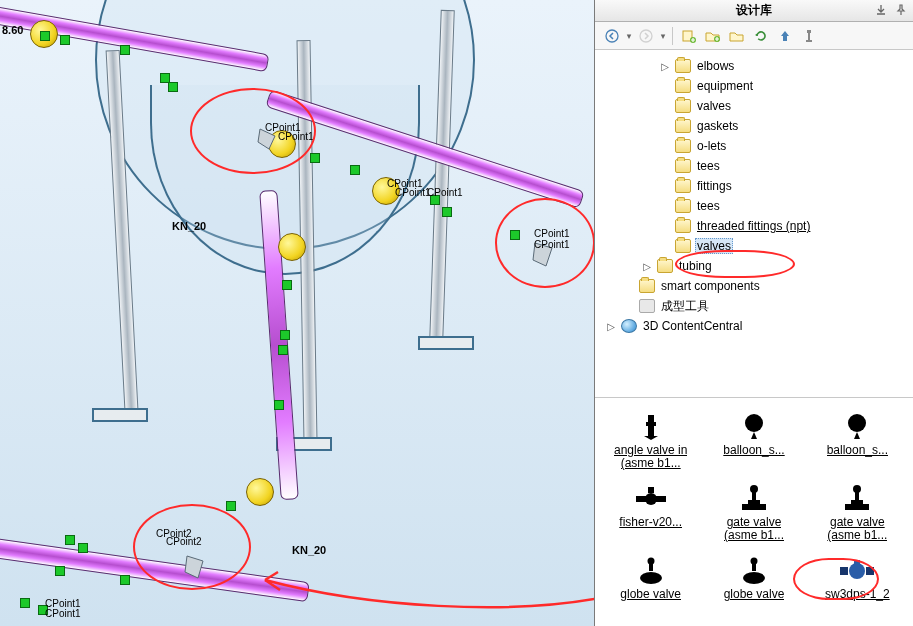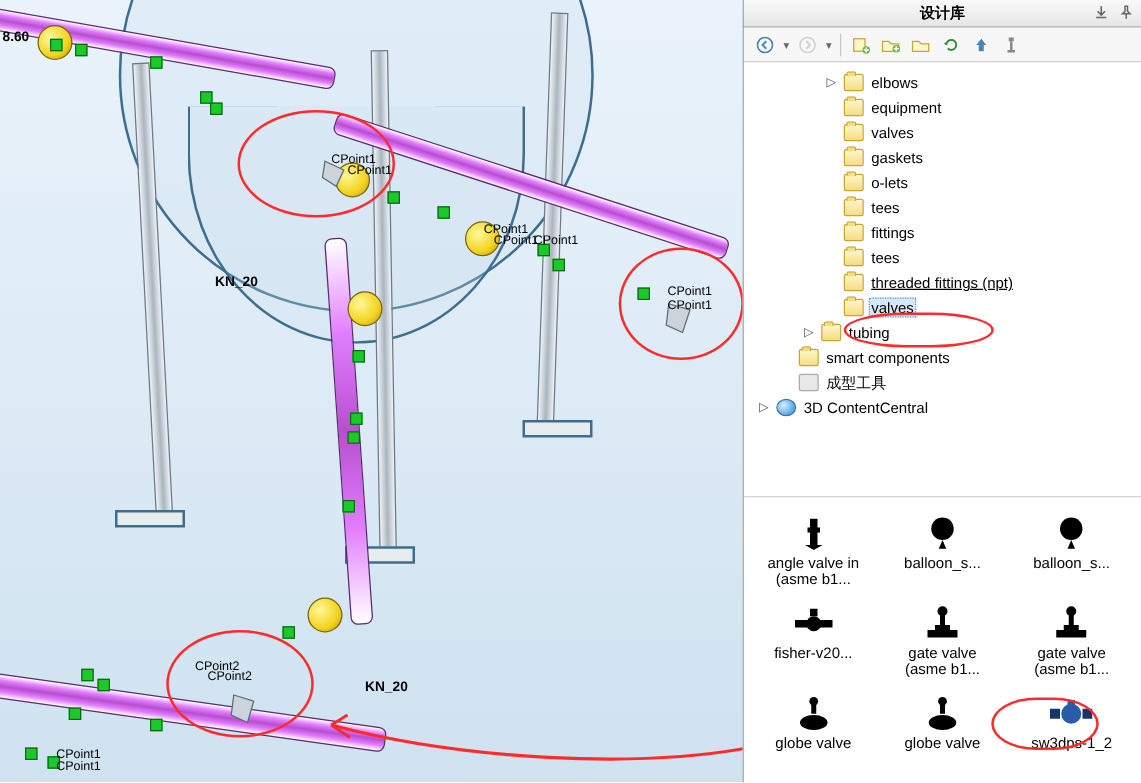--- a/index.html
+++ b/index.html
@@ -65,21 +65,21 @@
 .tool-icon{ background:#e8e8e8; border:1px solid #aaa; border-radius:2px;}
 .globe-icon{ background: radial-gradient(circle at 35% 35%, #d4f0ff, #5aa7e0 70%); border:1px solid #3a77a5; border-radius:50%; height:14px;}
 .tree .label{ cursor:default; padding:0 2px;}
 .tree .label.sel{ background:#d6e7f7; border:1px dotted #6699cc; padding:0 1px;}
 .ann.tree-ann{ border-width:2px;}
 
 .thumbs { height: 228px; overflow:auto; background:#fff; padding:8px 6px 4px 6px;}
 .thumbs-grid{ display:grid; grid-template-columns: repeat(3, 1fr); gap:4px 4px;}
 .thumb{ display:flex; flex-direction:column; align-items:center; justify-content:flex-start; cursor:pointer; padding:4px 2px;}
 .thumb .tic{ width:40px; height:34px; display:flex; align-items:center; justify-content:center;}
-.thumb .tlabel{ text-align:right; line-height:13px; max-width:96px; overflow:hidden;}
+.thumb .tlabel{ text-align:right; line-height:13px; max-width:96px; overflow:hidden;text-decoration:underline;}
 .thumb svg{ display:block;}
 </style>
 </head>
 <body>
 
 <div id="app">
 
   <div id="viewport">
     <div class="vessel"></div>
     <div class="cone"></div>

